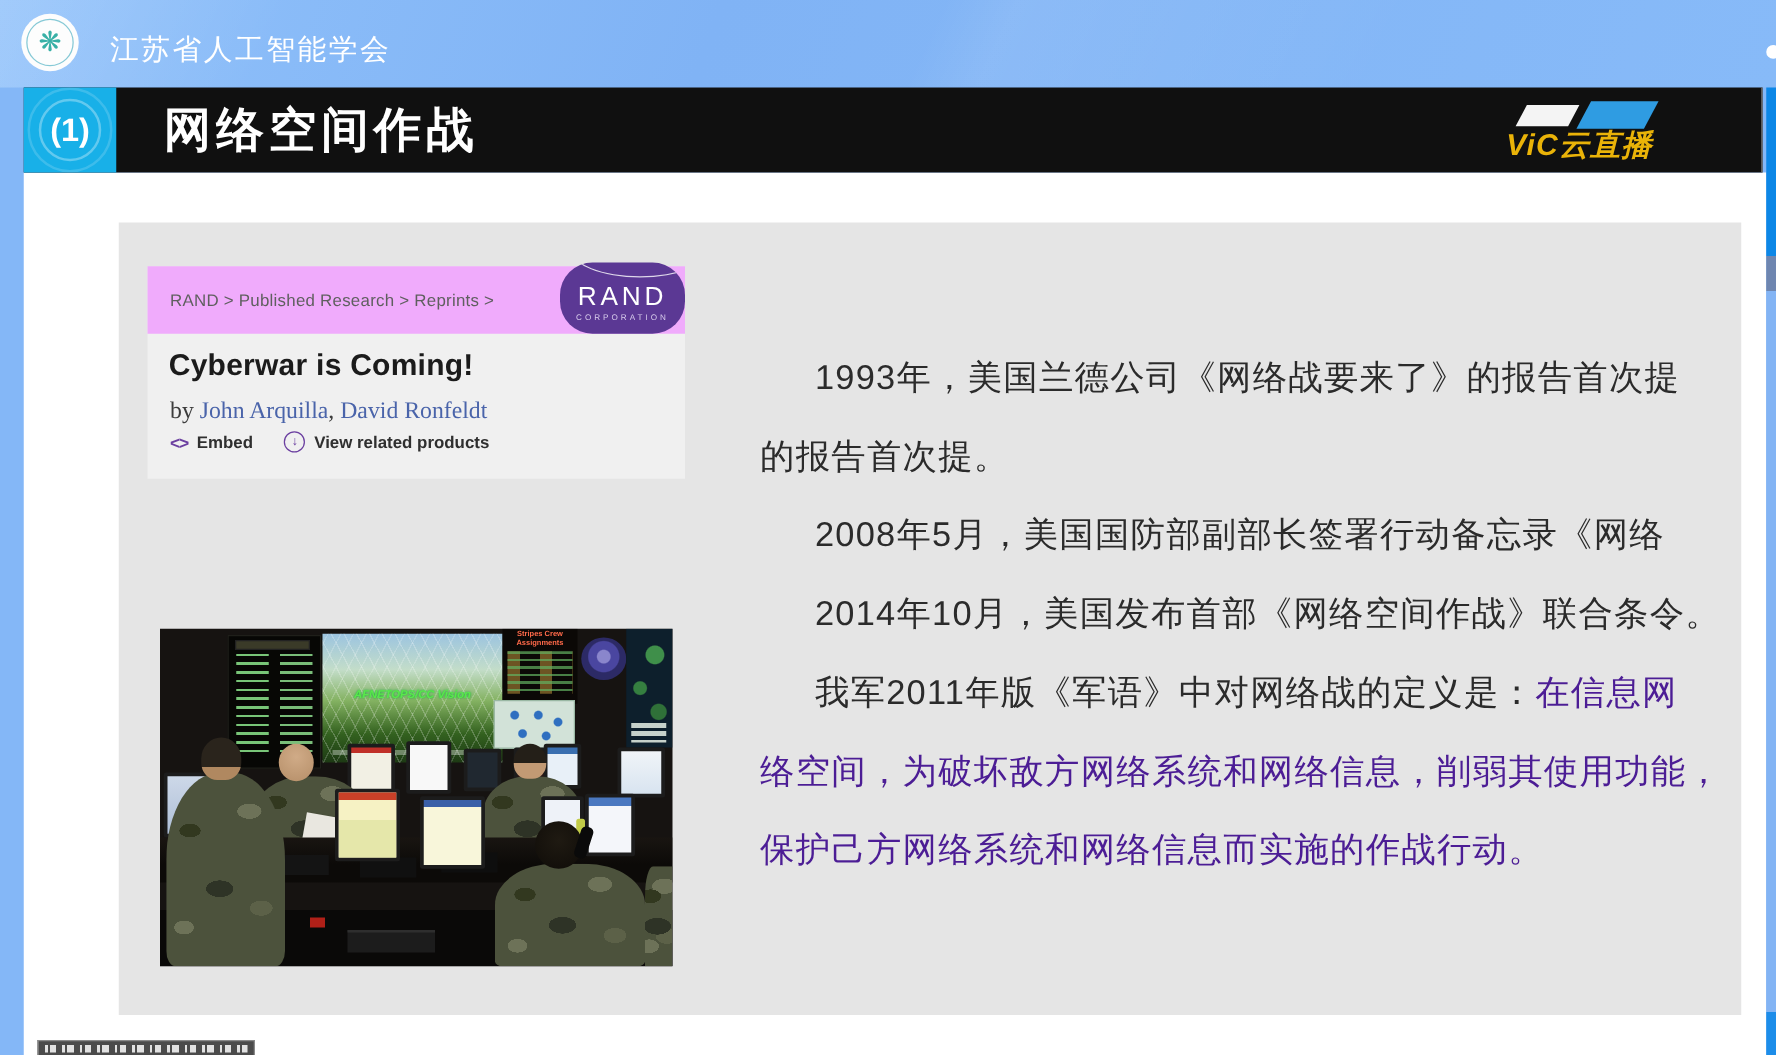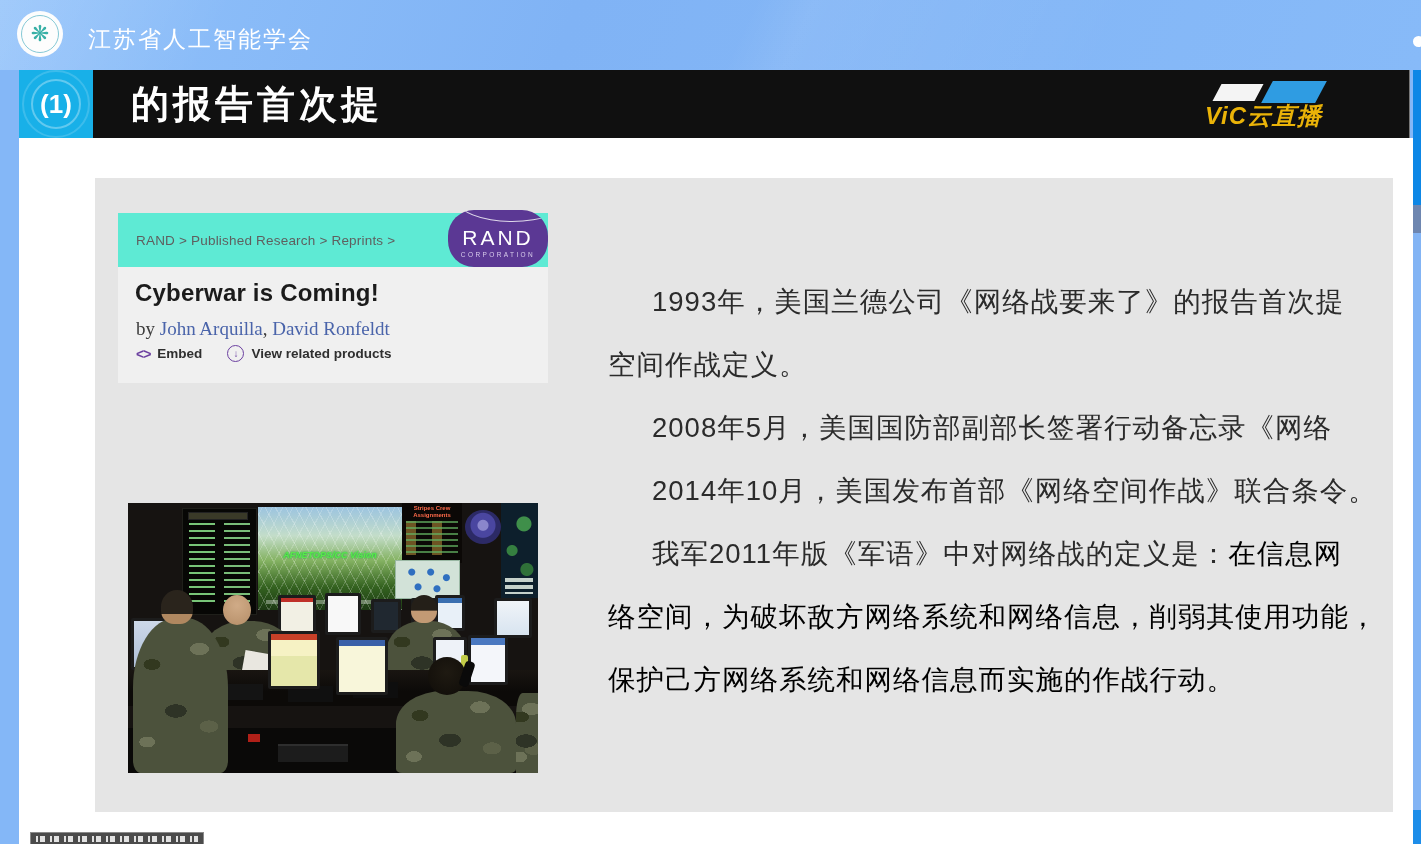--- a/index.html
+++ b/index.html
@@ -35,40 +35,40 @@
   
   .vic{position:absolute;right:36px;top:11px;width:170px;height:48px;}
   .vic-white{position:absolute;left:14px;top:3px;width:42px;height:17px;background:#f4f4f4;transform:skewX(-28deg);}
   .vic-blue{position:absolute;left:64px;top:0;width:54px;height:22px;background:#2f9ce2;transform:skewX(-28deg);}
   .vic-text{position:absolute;left:2px;top:19px;font-size:24px;font-weight:bold;font-style:italic;
     color:#eab308;letter-spacing:1px;white-space:nowrap;}
   
   .slide{position:absolute;left:95px;top:178px;width:1298px;height:634px;background:#e5e5e5;z-index:1;}
   
   .rand-card{position:absolute;left:23px;top:35px;width:430px;height:170px;background:#f0f0f0;}
-  .rand-top{position:absolute;left:0;top:0;width:430px;height:54px;background:#5eead4;}
+  .rand-top{position:absolute;left:0;top:0;width:430px;height:54px;background:#f0abfc;}
   .rand-breadcrumb{position:absolute;left:18px;top:20px;font-size:13.5px;color:#5f5f5f;letter-spacing:.2px;}
   .rand-logo{position:absolute;right:0;top:-3px;width:100px;height:57px;background:#5b3894;
     display:flex;flex-direction:column;align-items:center;justify-content:center;overflow:hidden;border-radius:26px;}
   .rand-logo::before{content:'';position:absolute;top:-34px;left:8px;width:110px;height:44px;
     border:1.5px solid rgba(255,255,255,.8);border-radius:50%;}
   .rand-logo-top{color:#fff;font-size:21px;letter-spacing:3px;margin-top:6px;}
   .rand-logo-bottom{color:#d9cdec;font-size:6.5px;letter-spacing:2.4px;margin-top:1px;}
   .rand-title{position:absolute;left:17px;top:66px;font-size:24px;font-weight:800;color:#1b1b1b;letter-spacing:.2px;}
   .rand-byline{position:absolute;left:18px;top:105px;font-size:19px;font-family:"Liberation Serif",serif;color:#3c3c3c;}
   .rand-author{color:#4a64aa;}
   .rand-actions{position:absolute;left:18px;top:132px;display:flex;align-items:center;gap:7px;font-size:13.5px;font-weight:bold;color:#2f2f2f;}
   .icon-code{color:#6b3fa0;font-weight:bold;font-size:14px;letter-spacing:-1px;}
   .icon-circle-down{display:inline-flex;align-items:center;justify-content:center;width:15px;height:15px;
     border:1.6px solid #6b3fa0;border-radius:50%;color:#6b3fa0;font-size:10px;font-weight:bold;margin-left:18px;}
   
   .def-text{position:absolute;left:513px;top:92px;width:760px;}
   .tline{height:63px;line-height:63px;font-size:27.5px;color:#2b2b2b;letter-spacing:1px;white-space:nowrap;}
   .tline.ind{text-indent:44px;}
-  .tline .red{color:#000000;}
+  .tline .red{color:#4c1d95;}
   
   .photo{position:absolute;left:33px;top:325px;width:410px;height:270px;background:#161311;overflow:hidden;}
   .ph-left-panel{position:absolute;left:54px;top:5px;width:73px;height:105px;background:#070705;border:1px solid #1f1f1a;}
   .ph-left-panel::before{content:'';position:absolute;left:6px;top:14px;width:26px;height:82px;
     background:repeating-linear-gradient(180deg,rgba(140,230,140,.85) 0 2px,rgba(0,0,0,0) 2px 7px);}
   .ph-left-panel::after{content:'';position:absolute;right:6px;top:14px;width:26px;height:82px;
     background:repeating-linear-gradient(180deg,rgba(150,235,150,.8) 0 2px,rgba(0,0,0,0) 2px 7px);}
   .ph-left-head{position:absolute;left:6px;top:4px;width:58px;height:6px;background:#3a3a28;
     box-shadow:0 0 0 1px #222;}
   .ph-main-screen{position:absolute;left:130px;top:4px;width:144px;height:103px;
@@ -165,21 +165,21 @@
   <div class="org-name">江苏省人工智能学会</div>
   <div class="top-dot"></div>
 </div>
 
 <div class="page-white"></div>
 
 <div class="header-bar">
   <div class="header-badge">
     <span class="badge-num">(1)</span>
   </div>
-  <div class="header-title">的报告首次提</div>
+  <div class="header-title">网络空间作战</div>
   <div class="vic">
     <div class="vic-white"></div>
     <div class="vic-blue"></div>
     <div class="vic-text">ViC云直播</div>
   </div>
 </div>
 
 <div class="slide">
 
   <div class="rand-card">
@@ -195,21 +195,21 @@
     <div class="rand-actions">
       <span class="icon-code">&lt;&gt;</span>
       <span>Embed</span>
       <span class="icon-circle-down">↓</span>
       <span>View related products</span>
     </div>
   </div>
 
   <div class="def-text">
       <div class="tline ind"><span>1993年，美国兰德公司《网络战要来了》的报告首次提</span></div>
-      <div class="tline"><span>空间作战定义。</span></div>
+      <div class="tline"><span>的报告首次提。</span></div>
       <div class="tline ind"><span>2008年5月，美国国防部副部长签署行动备忘录《网络</span></div>
       <div class="tline ind"><span>2014年10月，美国发布首部《网络空间作战》联合条令。</span></div>
       <div class="tline ind"><span>我军2011年版《军语》中对网络战的定义是：</span><span class="red">在信息网</span></div>
       <div class="tline"><span class="red">络空间，为破坏敌方网络系统和网络信息，削弱其使用功能，</span></div>
       <div class="tline"><span class="red">保护己方网络系统和网络信息而实施的作战行动。</span></div>
     </div>
 
   <div class="photo">
     <div class="ph-left-panel">
         <div class="ph-left-head"></div>

